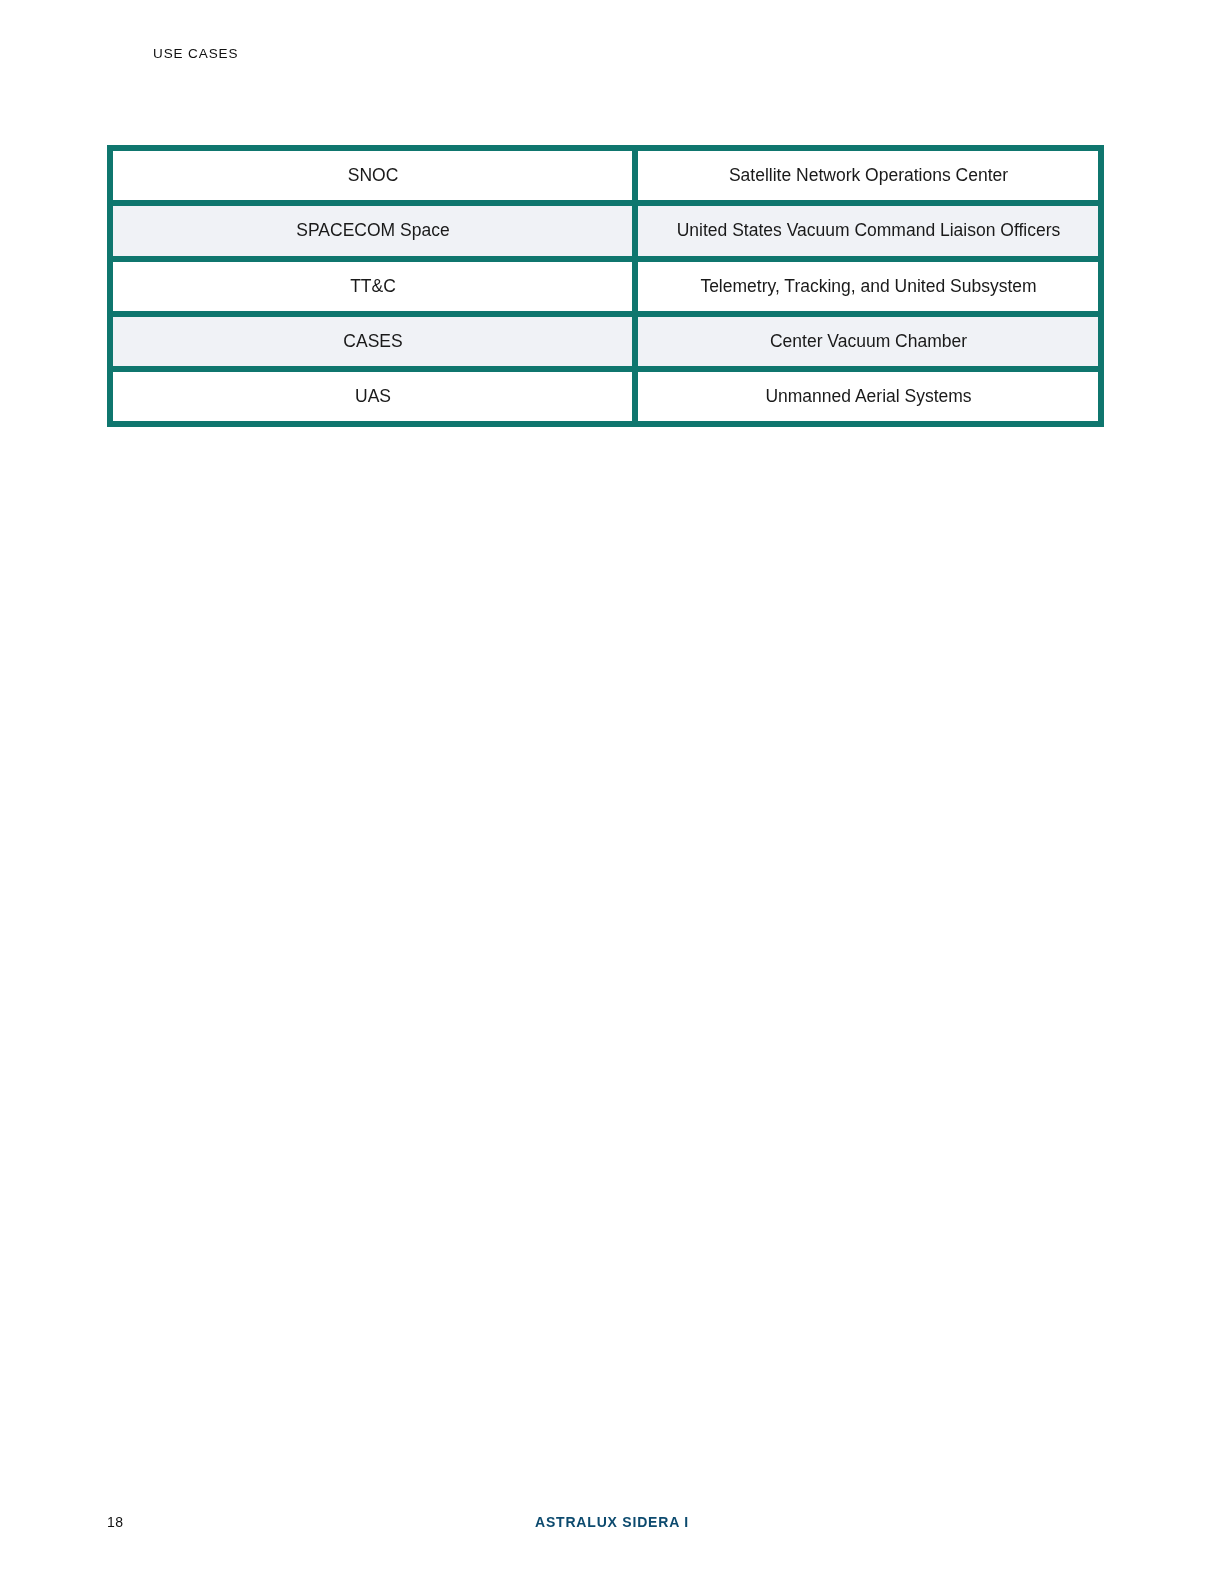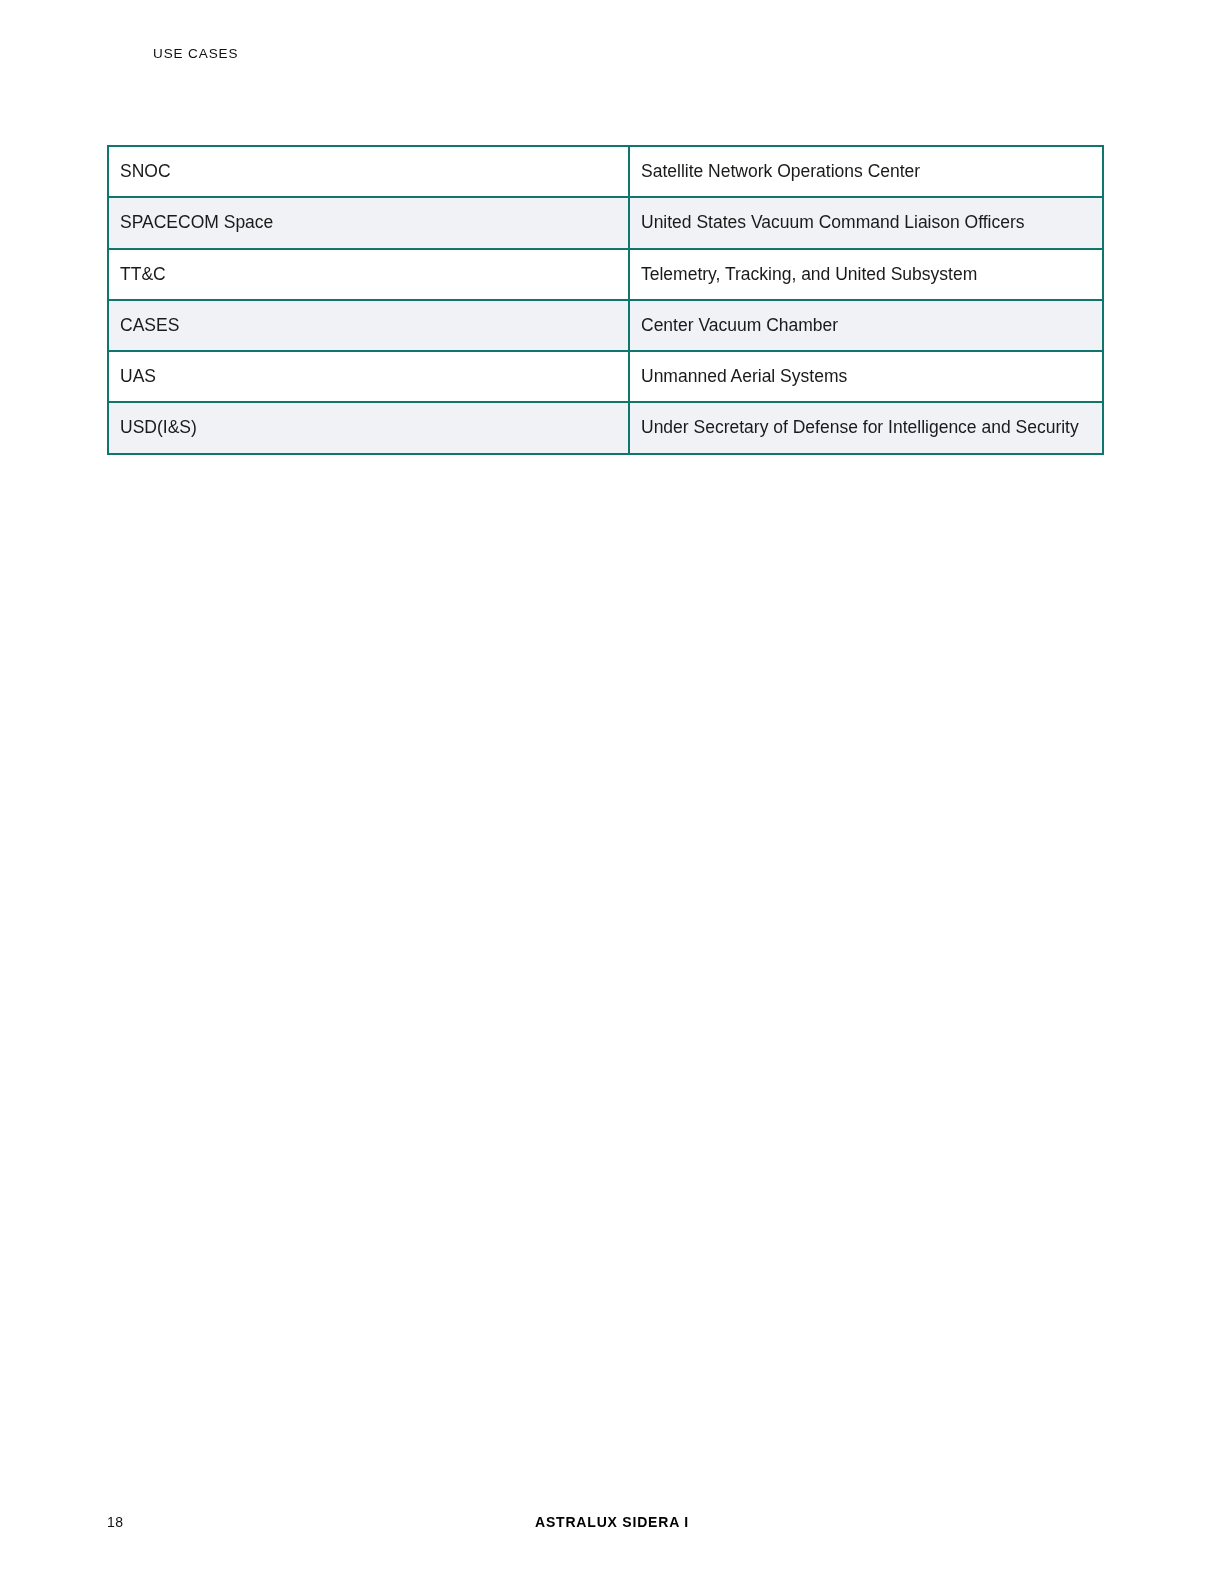--- a/index.html
+++ b/index.html
@@ -31,26 +31,27 @@
   }
   .glossary-table {
     position: absolute;
     left: 107px;
     top: 145px;
     width: 997px;
     border-collapse: collapse;
     table-layout: fixed;
   }
   .glossary-table td {
-    border: 2px solid #0f766e;
+    border: 6px solid #0f766e;
     padding: 11px 10px 12px 11px;
     font-size: 17.5px;
     line-height: 1.5;
     vertical-align: top;
     color: #1a1a1a;
+    text-align: center;
   }
   .glossary-table td.term {
     width: 498px;
   }
   .glossary-table tr.shaded td {
     background: #f0f2f6;
   }
   .glossary-table tr.plain td {
     background: #ffffff;
   }
@@ -72,21 +73,21 @@
   }
   .footer-title {
     position: absolute;
     left: 0;
     right: 0;
     top: 0;
     text-align: center;
     font-size: 14px;
     font-weight: bold;
     letter-spacing: 0.8px;
-    color: #000000;
+    color: #0c4a6e;
   }
 </style>
 </head>
 <body>
 
 <div class="page">
 
   <div class="header-label">USE CASES</div>
 
   <table class="glossary-table">
@@ -104,24 +105,20 @@
         <td class="definition">Telemetry, Tracking, and United Subsystem</td>
       </tr>
       <tr class="shaded">
         <td class="term">CASES</td>
         <td class="definition">Center Vacuum Chamber</td>
       </tr>
       <tr class="plain">
         <td class="term">UAS</td>
         <td class="definition">Unmanned Aerial Systems</td>
       </tr>
-      <tr class="shaded">
-        <td class="term">USD(I&amp;S)</td>
-        <td class="definition">Under Secretary of Defense for Intelligence and Security</td>
-      </tr>
     </tbody>
   </table>
 
   <div class="footer">
     <div class="footer-page">18</div>
     <div class="footer-title">ASTRALUX SIDERA I</div>
   </div>
 
 </div>
 

